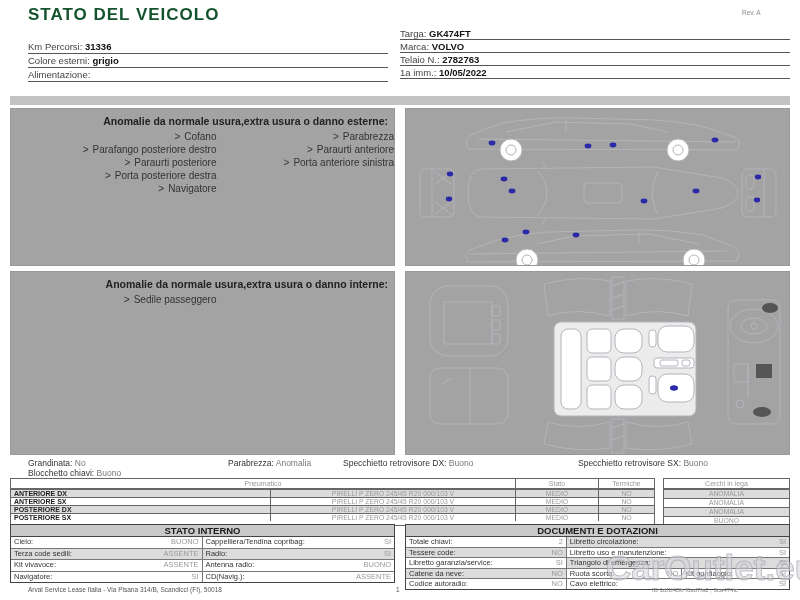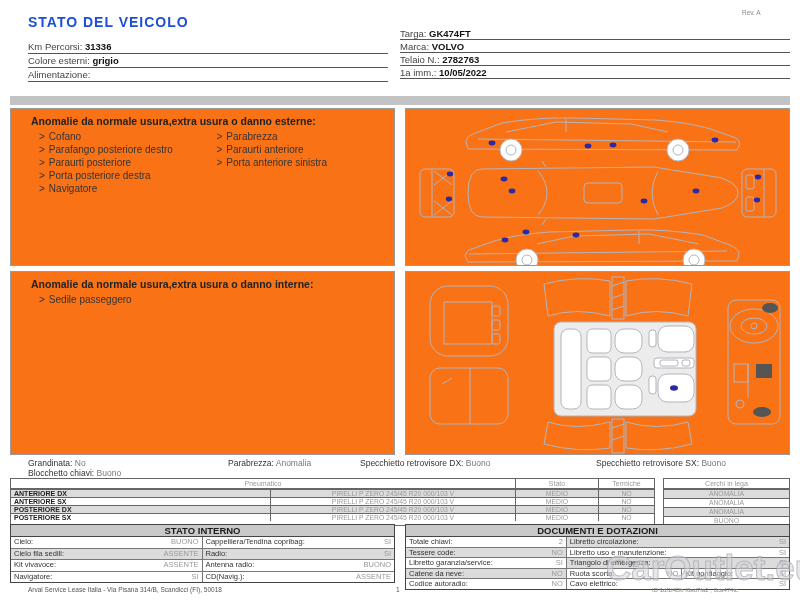--- a/index.html
+++ b/index.html
@@ -1,33 +1,33 @@
 <!DOCTYPE html>
 <html><head>
 <meta charset="utf-8">
 <style>
   html,body{margin:0;padding:0;background:#fff;}
   .page{position:relative;width:800px;height:600px;background:#fff;overflow:hidden;
         font-family:"Liberation Sans",sans-serif;color:#333;}
 
   
-  .title{position:absolute;left:28px;top:14px;font-size:14px;font-weight:bold;
-         color:#1d4ed8;letter-spacing:1px;}
+  .title{position:absolute;left:28px;top:5px;font-size:17px;font-weight:bold;
+         color:#14532d;letter-spacing:1px;}
   .rev{position:absolute;left:742px;top:9px;font-size:6.5px;color:#888;}
   .hdr-col{position:absolute;font-size:9.5px;}
   .hdr-left{left:28px;top:40px;width:360px;}
   .hdr-right{left:400px;top:27px;width:390px;}
   .hfield{border-bottom:1px solid #555;padding:1px 0 0 0;min-height:11px;line-height:11px;color:#444;}
   .hfield b{color:#111;}
   .hdr-left .hfield{min-height:12px;line-height:12px;}
 
   .graybar{position:absolute;left:10px;top:96px;width:780px;height:9px;background:#c3c3c3;}
 
   
-  .box{position:absolute;border:1px solid #999;background:#f97316;box-sizing:border-box;}
+  .box{position:absolute;border:1px solid #999;background:#a3a3a3;box-sizing:border-box;text-align:right;}
   .box-ext-text{left:10px;top:108px;width:385px;height:158px;}
   .box-ext-diag{left:405px;top:108px;width:385px;height:158px;}
   .box-int-text{left:10px;top:271px;width:385px;height:184px;}
   .box-int-diag{left:405px;top:271px;width:385px;height:184px;}
   .anom-title{font-size:10.5px;font-weight:bold;color:#222;padding:6px 6px 3px 20px;}
   .anom-cols{display:flex;padding-left:28px;}
   .anom-col{width:50%;font-size:10px;color:#333;line-height:13px;}
   .anom-item .b{margin-right:4px;}
   .box svg{display:block;}
 
@@ -248,22 +248,22 @@
       <rect class="dk" x="350" y="92" width="16" height="14"></rect>
       <line class="ln" x1="342" y1="92" x2="342" y2="126"></line>
       <circle class="ln" cx="334" cy="132" r="4"></circle>
       <ellipse class="dk" cx="356" cy="140" rx="9" ry="5"></ellipse>
     </svg>
   </div>
 
   <div class="summary">
     <div class="sitem" style="left:28px;top:0;"><span class="lab">Grandinata:</span> <span class="val">No</span></div>
     <div class="sitem" style="left:228px;top:0;"><span class="lab">Parabrezza:</span> <span class="val">Anomalia</span></div>
-    <div class="sitem" style="left:360px;top:0;"><span class="lab">Specchietto retrovisore DX:</span> <span class="val">Buono</span></div>
-    <div class="sitem" style="left:596px;top:0;"><span class="lab">Specchietto retrovisore SX:</span> <span class="val">Buono</span></div>
+    <div class="sitem" style="left:343px;top:0;"><span class="lab">Specchietto retrovisore DX:</span> <span class="val">Buono</span></div>
+    <div class="sitem" style="left:578px;top:0;"><span class="lab">Specchietto retrovisore SX:</span> <span class="val">Buono</span></div>
     <div class="sitem" style="left:28px;top:10px;"><span class="lab">Blocchetto chiavi:</span> <span class="val">Buono</span></div>
   </div>
 
   <div class="tires">
     <div class="tire-main">
       <div class="tire-head">
         <div>Pneumatico</div>
         <div>Stato</div>
         <div>Termiche</div>
       </div>
@@ -312,21 +312,21 @@
           <span class="lab">Cielo:</span>
           <span class="val">BUONO</span>
         </div>
       <div class="bcell">
           <span class="lab">Cappelliera/Tendina copribag:</span>
           <span class="val">SI</span>
         </div>
     </div>
     <div class="brow">
       <div class="bcell brd">
-          <span class="lab">Cielo fila sedili:</span>
+          <span class="lab">Terza code sedili:</span>
           <span class="val">ASSENTE</span>
         </div>
       <div class="bcell">
           <span class="lab">Radio:</span>
           <span class="val">SI</span>
         </div>
     </div>
     <div class="brow">
       <div class="bcell brd">
           <span class="lab">Kit vivavoce:</span>

